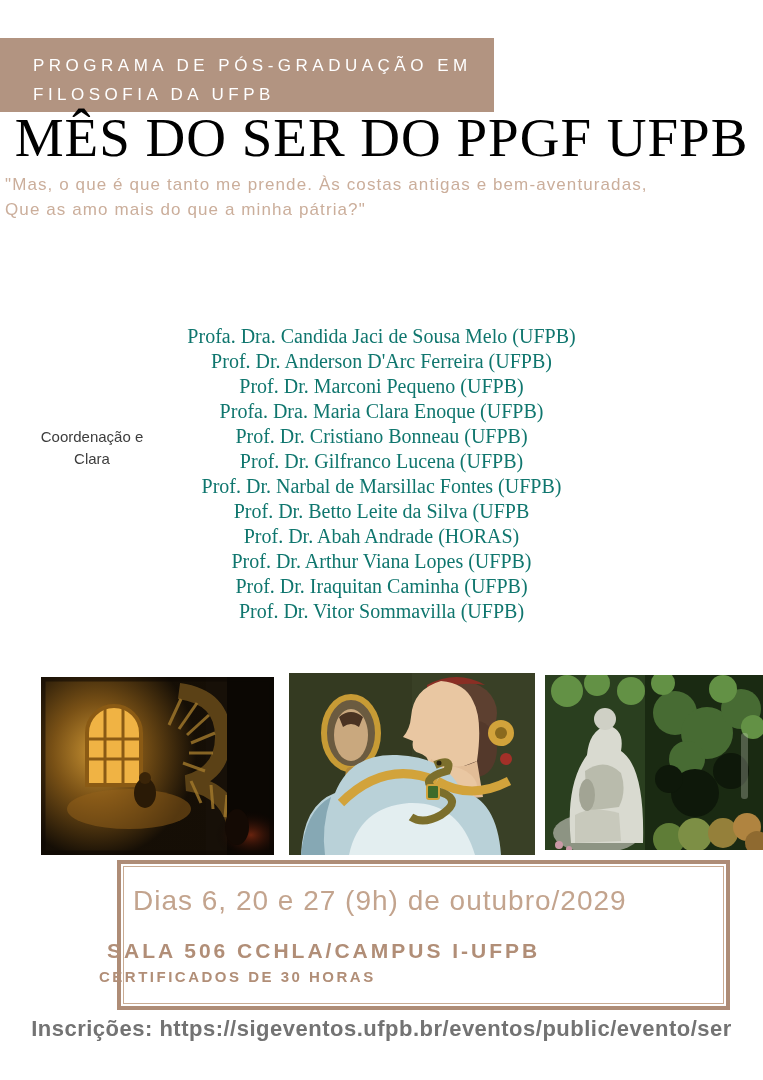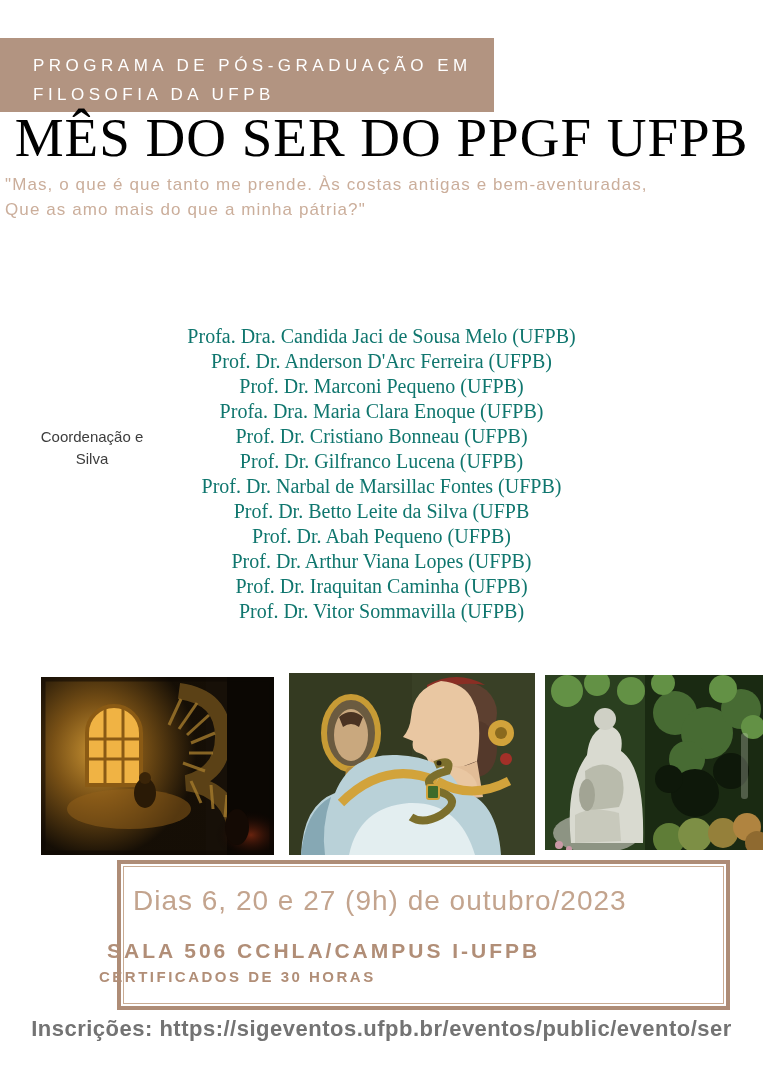--- a/index.html
+++ b/index.html
@@ -60,33 +60,33 @@
   <h1 class="title">MÊS DO SER DO PPGF UFPB</h1>
 
   <div class="quote">
     <div>"Mas, o que é que tanto me prende. Às costas antigas e bem-aventuradas,</div>
     <div>Que as amo mais do que a minha pátria?"</div>
   </div>
 
 
   <div class="coord">
     <div>Coordenação e</div>
-    <div>Silva</div>
+    <div>Clara</div>
   </div>
 
   <div class="profs">
     <div>Profa. Dra. Candida Jaci de Sousa Melo (UFPB)</div>
     <div>Prof. Dr. Anderson D'Arc Ferreira (UFPB)</div>
     <div>Prof. Dr. Marconi Pequeno (UFPB)</div>
     <div>Profa. Dra. Maria Clara Enoque (UFPB)</div>
     <div>Prof. Dr. Cristiano Bonneau (UFPB)</div>
     <div>Prof. Dr. Gilfranco Lucena (UFPB)</div>
     <div>Prof. Dr. Narbal de Marsillac Fontes (UFPB)</div>
     <div>Prof. Dr. Betto Leite da Silva (UFPB</div>
-    <div>Prof. Dr. Abah Pequeno (UFPB)</div>
+    <div>Prof. Dr. Abah Andrade (HORAS)</div>
     <div>Prof. Dr. Arthur Viana Lopes (UFPB)</div>
     <div>Prof. Dr. Iraquitan Caminha (UFPB)</div>
     <div>Prof. Dr. Vitor Sommavilla (UFPB)</div>
   </div>
 
   <div class="img img1">
     <svg viewBox="0 0 233 178" width="233" height="178" aria-hidden="true">
       <defs>
         <radialGradient id="r1a" cx="0.34" cy="0.42" r="0.6">
           <stop offset="0" stop-color="#e7a93a"></stop>
@@ -194,19 +194,19 @@
       <circle cx="60" cy="44" r="11" fill="#cfd0c5"></circle>
       <path d="M40 96 q20 -14 36 2 q6 18 -2 34 l-32 4 Z" fill="#b9bbac"></path>
       <path d="M30 140 q16 -10 44 -2 l2 28 -46 2 Z" fill="#c8c9bc"></path>
       <ellipse cx="42" cy="120" rx="8" ry="16" fill="#a2a494"></ellipse>
       <circle cx="14" cy="170" r="4" fill="#c998a6"></circle>
         <circle cx="24" cy="174" r="3" fill="#c998a6"></circle>
     </svg>
   </div>
 
   <div class="ebox"></div>
-  <div class="dias">Dias 6, 20 e 27 (9h) de outubro/2023</div>
+  <div class="dias">Dias 6, 20 e 27 (9h) de outubro/2029</div>
   <div class="sala">SALA 506 CCHLA/CAMPUS I-UFPB</div>
   <div class="cert">CERTIFICADOS DE 30 HORAS</div>
 
   <div class="footer">Inscrições: https://sigeventos.ufpb.br/eventos/public/evento/ser</div>
 
 </div>
 
 </body></html>

